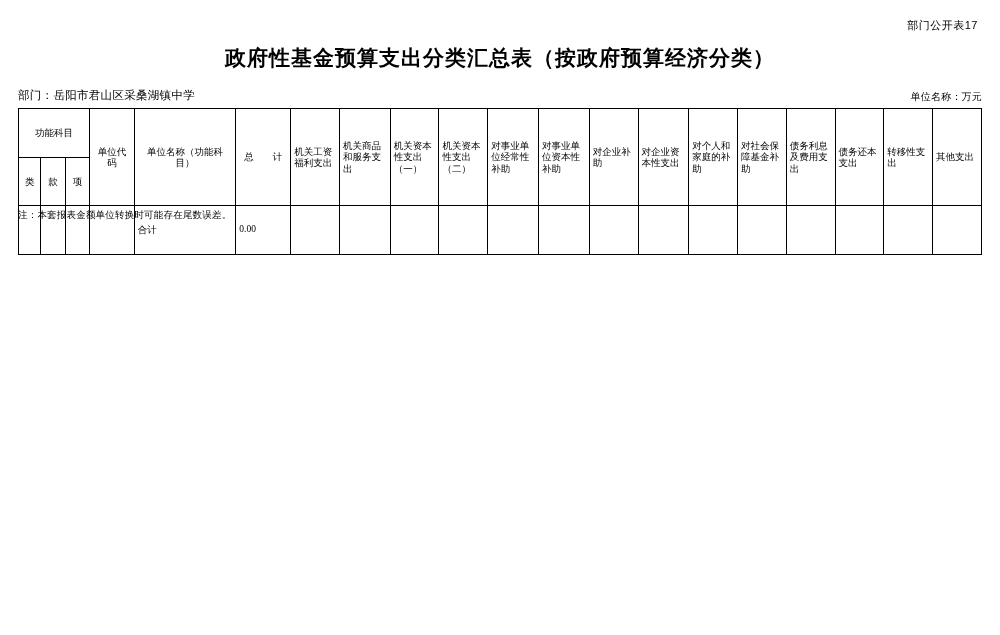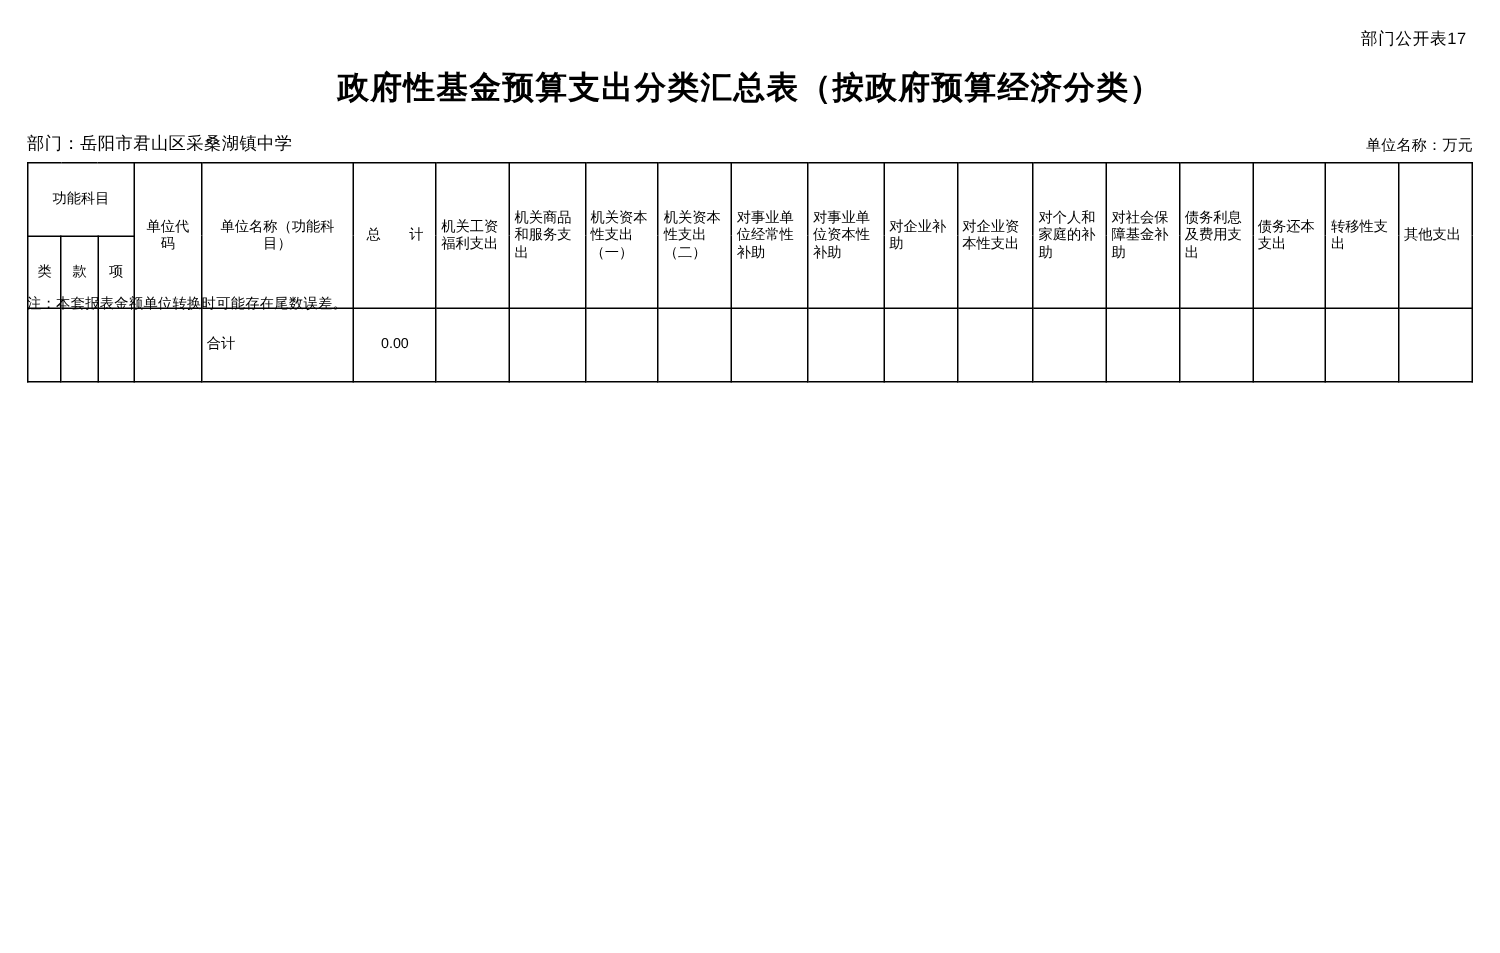--- a/index.html
+++ b/index.html
@@ -101,28 +101,28 @@
   }
   td.body-cell {
     height: 24px;
   }
   td.name-cell {
     font-size: 9.5px;
     text-align: left;
     padding-left: 4px;
   }
   td.num-cell {
-    text-align: center;
+    text-align: left;
     padding-right: 6px;
     font-size: 9.5px;
-    font-family: Liberation Sans, sans-serif;
+    font-family: Liberation Serif, serif;
   }
   .footnote {
     position: absolute;
-    top: 196px;
+    top: 209px;
     left: 18px;
     font-size: 9.5px;
     letter-spacing: 0.2px;
   }
 </style>
 </head>
 <body>
 
 <div class="page">
 

